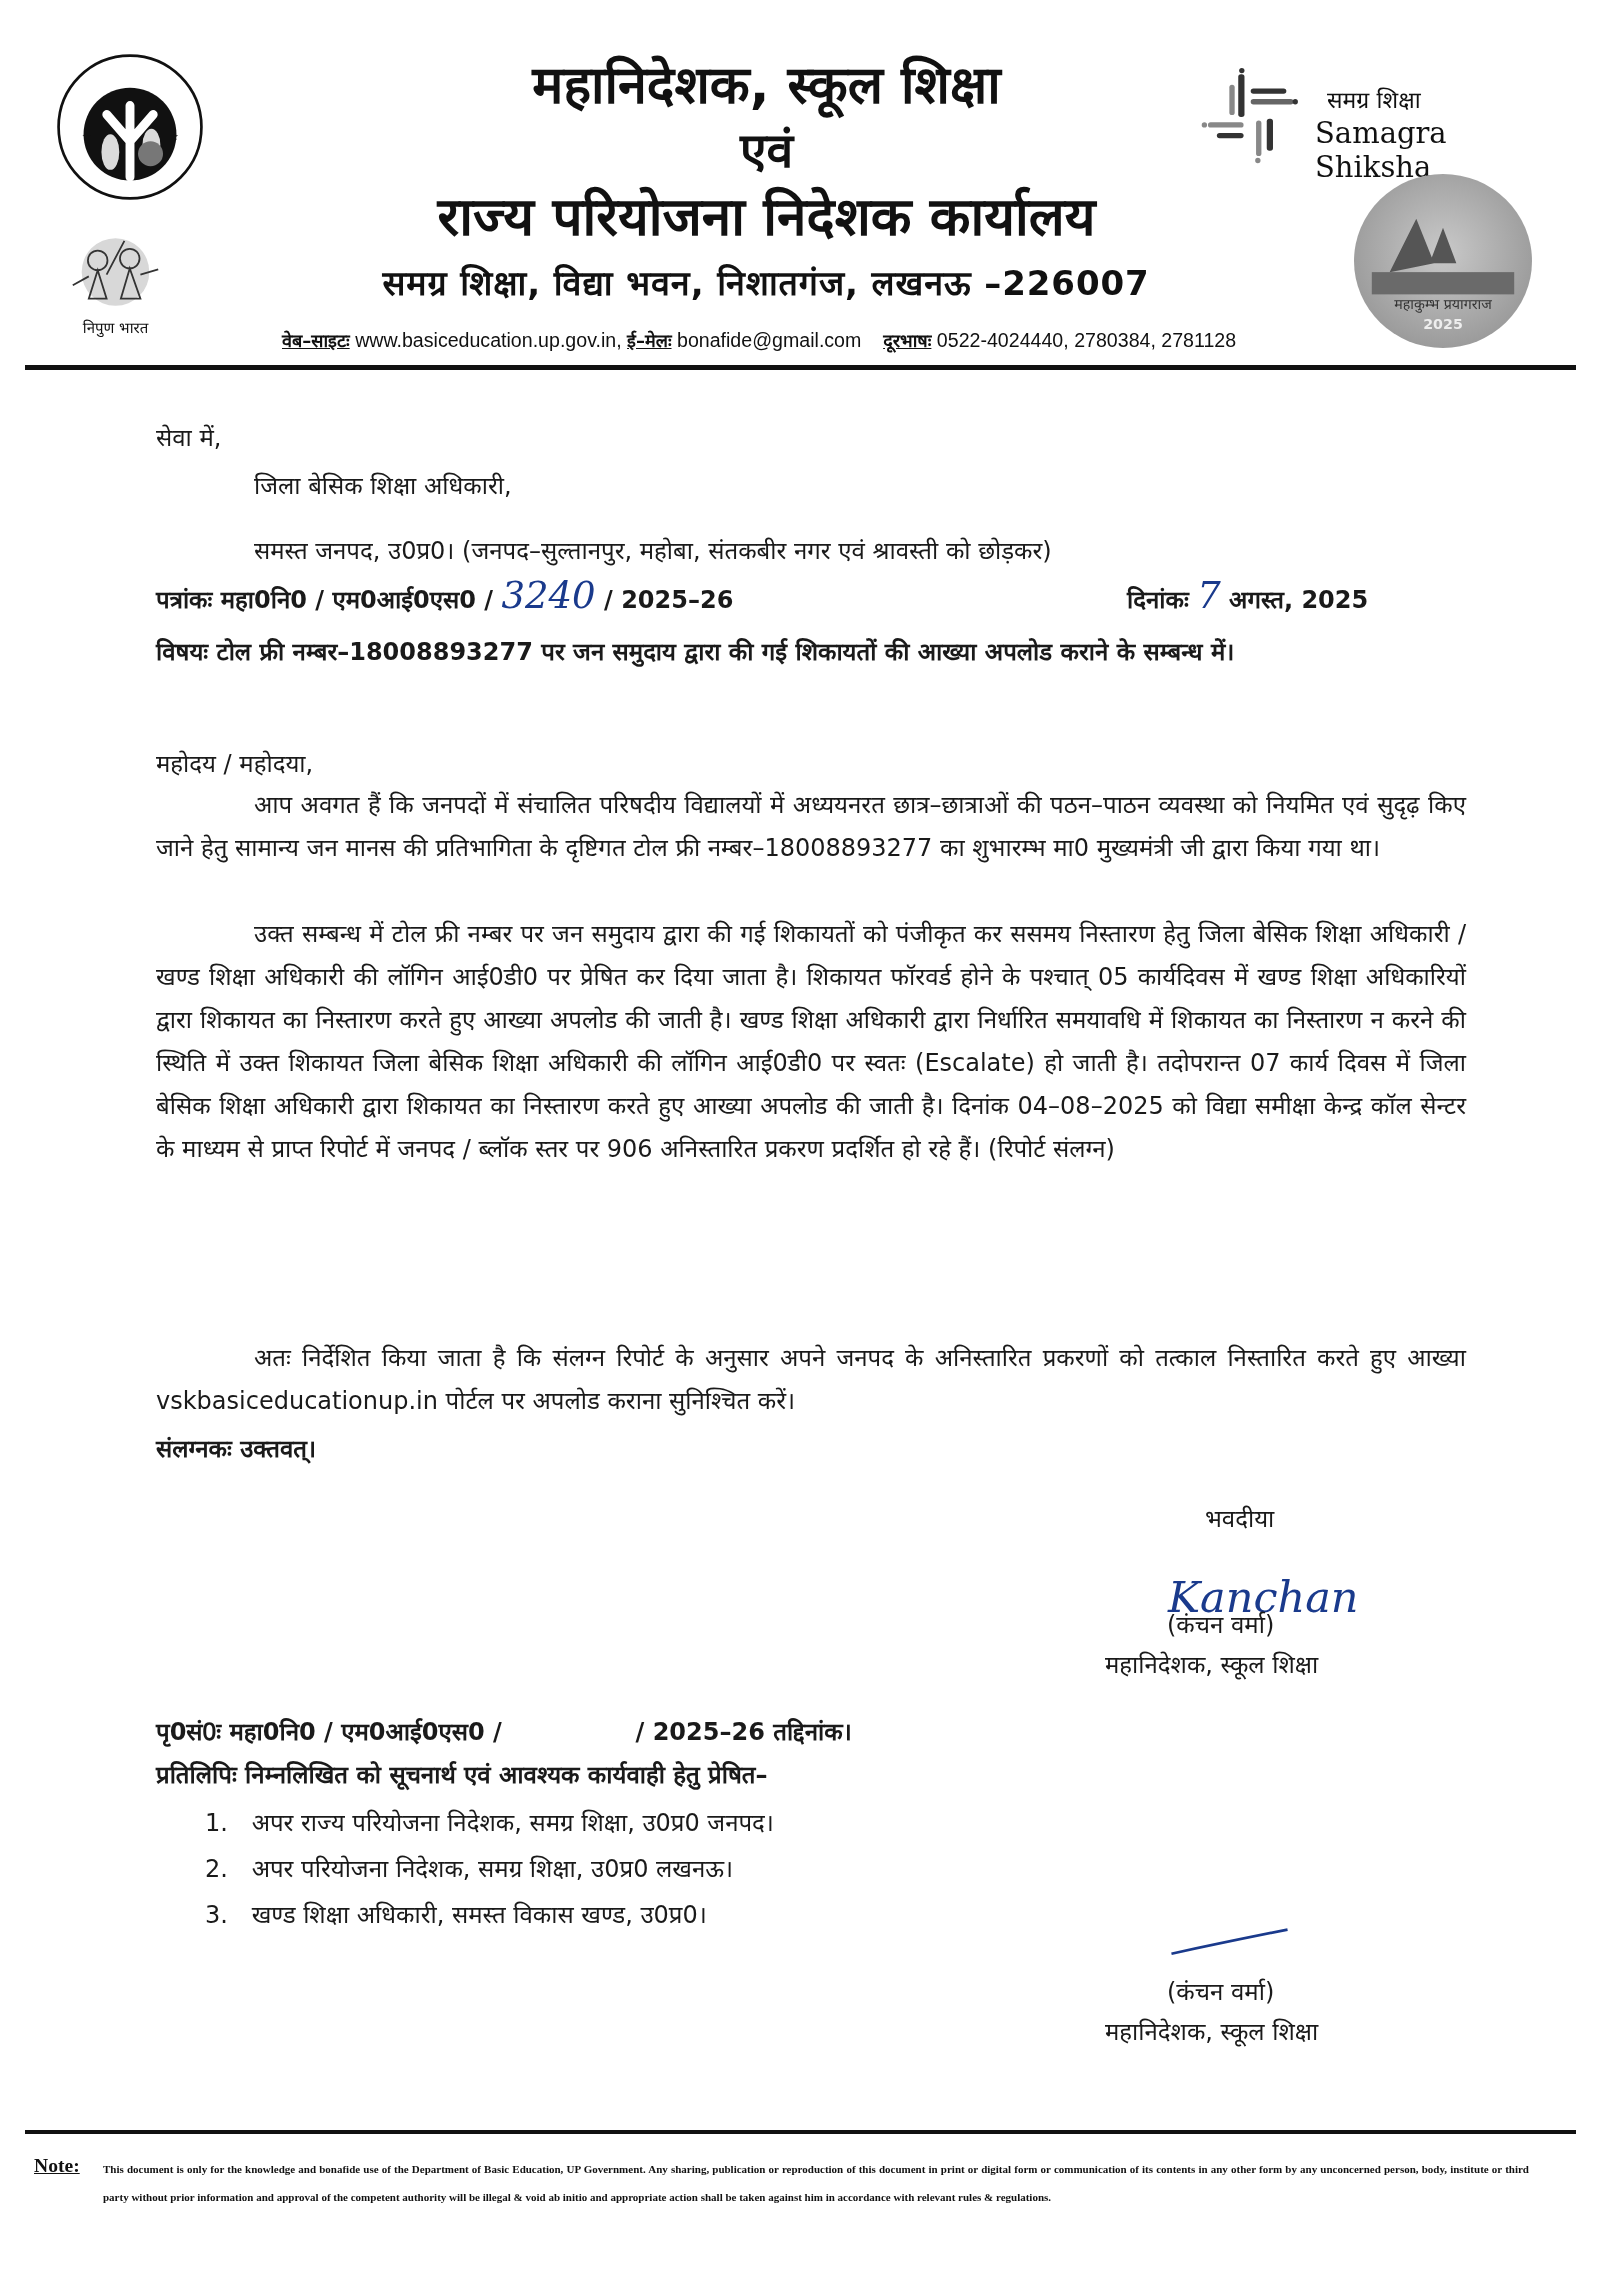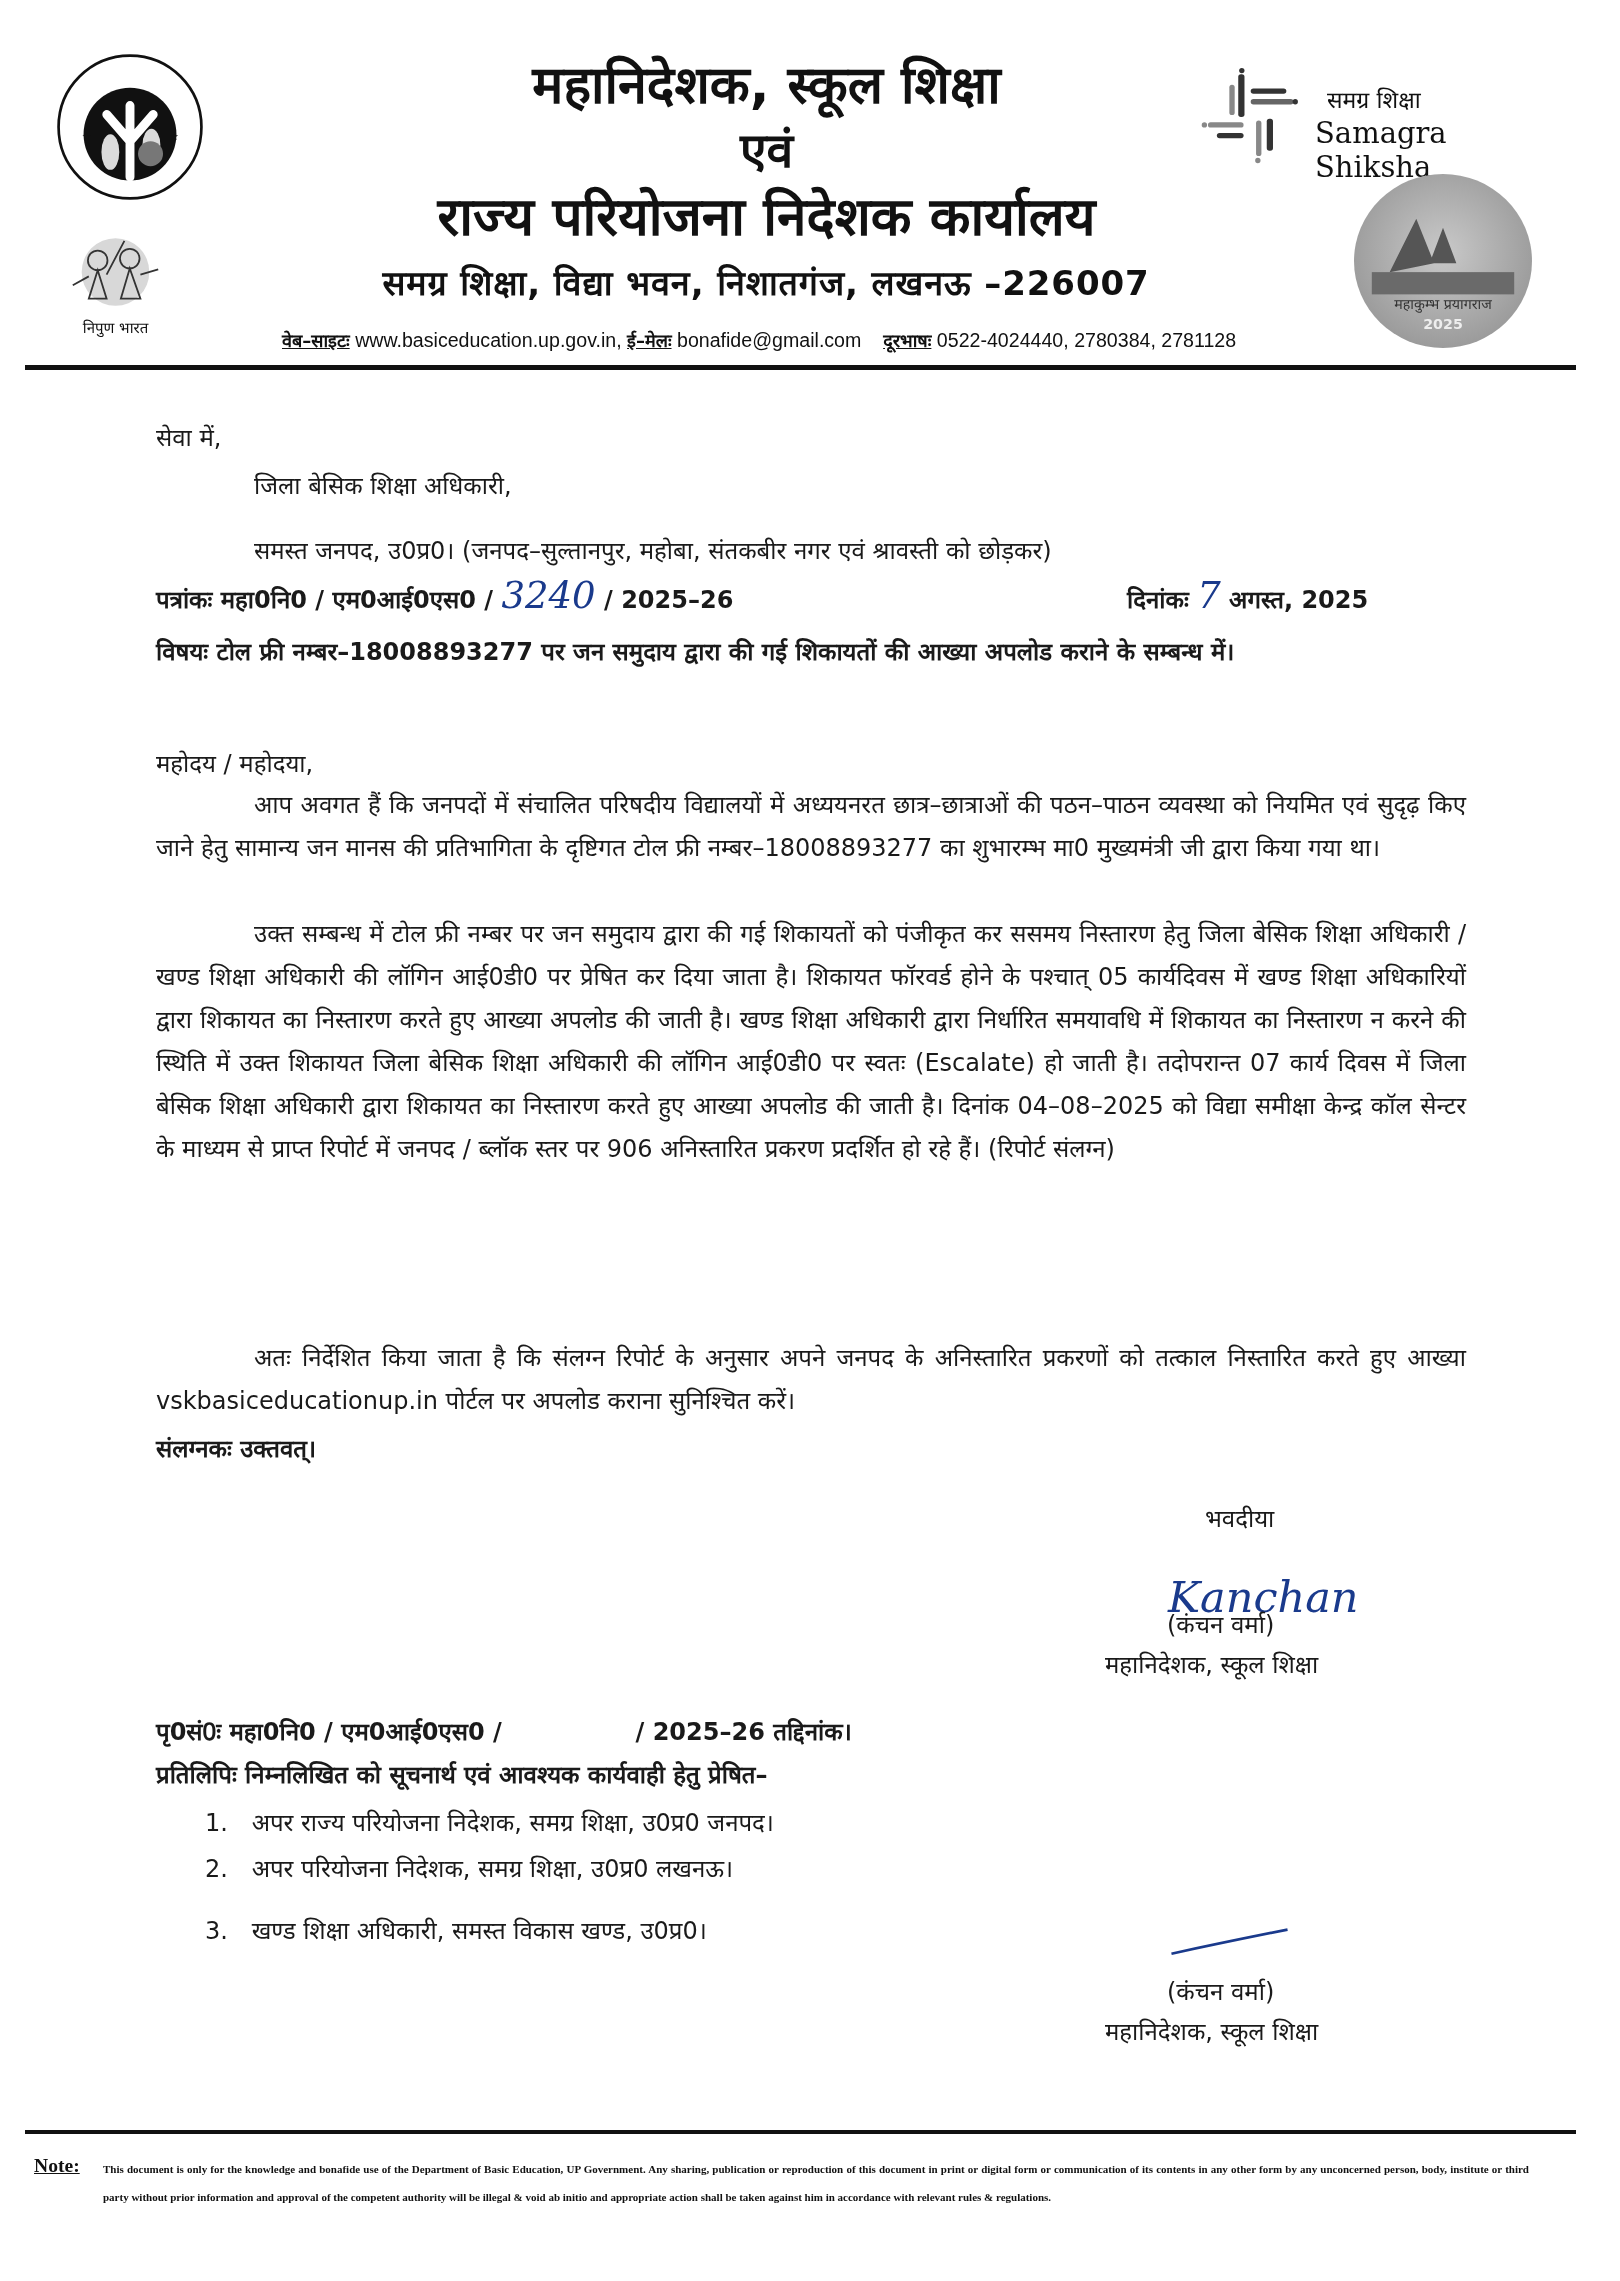--- a/index.html
+++ b/index.html
@@ -134,21 +134,21 @@
 
 <div class="abs body-text" style="left:205px;top:1802px;">
   <div style="height:46px;">
     <span style="display:inline-block;width:39px;">1.</span>
     <span>अपर राज्य परियोजना निदेशक, समग्र शिक्षा, उ0प्र0 जनपद।</span>
   </div>
   <div style="height:46px;">
     <span style="display:inline-block;width:39px;">2.</span>
     <span>अपर परियोजना निदेशक, समग्र शिक्षा, उ0प्र0 लखनऊ।</span>
   </div>
-  <div style="height:46px;margin-top:16px;">
+  <div style="height:46px;">
     <span style="display:inline-block;width:39px;">3.</span>
     <span>खण्ड शिक्षा अधिकारी, समस्त विकास खण्ड, उ0प्र0।</span>
   </div>
 </div>
 
 <svg class="abs" width="125" height="36" style="left:1167px;top:1925px;" viewBox="0 0 140 40">
   <path d="M5 32 Q60 20 135 5" stroke="#1a3a8c" stroke-width="3" fill="none"></path>
 </svg>
 <div class="abs body-text" style="left:1167px;top:1971px;">(कंचन वर्मा)</div>
 <div class="abs body-text" style="left:1105px;top:2011px;">महानिदेशक, स्कूल शिक्षा</div>

